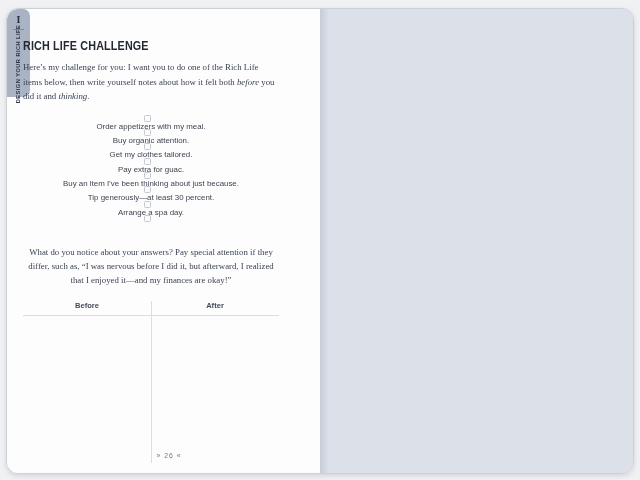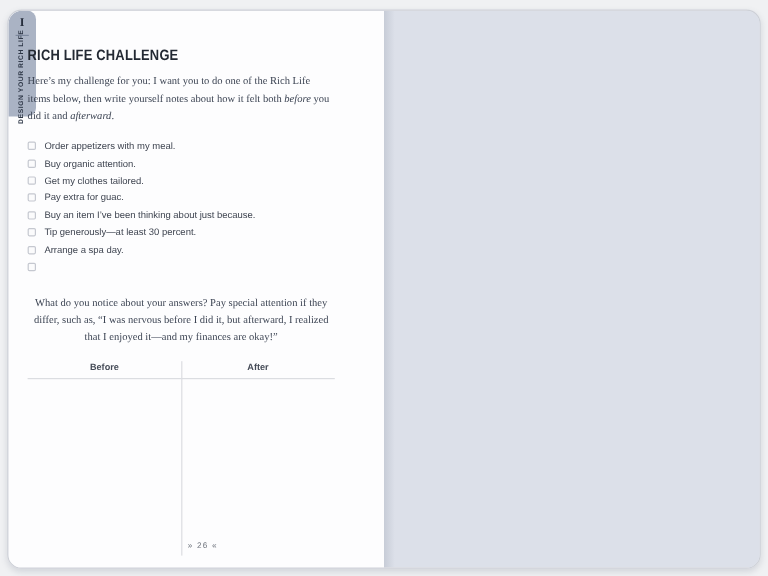--- a/index.html
+++ b/index.html
@@ -46,21 +46,21 @@
   
   .lp{position:absolute;left:16px;top:30px;width:256px;}
   .lp-heading{
     margin:0;font-size:12.5px;font-weight:bold;color:#232933;
     letter-spacing:0.2px;transform:scaleX(0.86);transform-origin:left center;
     white-space:nowrap;
   }
   .serif{font-family:"Liberation Serif",serif;color:#3c4453;}
   .lp-intro{margin-top:7px;font-size:8.8px;line-height:14.5px;}
   .checklist{margin-top:11px;}
-  .cl-item{display:flex;align-items:center;height:14.4px;}
+  .cl-item{display:flex;align-items:center;height:14.4px;flex-direction:column;}
   .cb{
     width:7px;height:7px;border:1px solid #c5c8d0;border-radius:1.5px;
     background:#fbfbfc;margin-right:7px;flex:0 0 auto;box-sizing:border-box;
   }
   .cl-label{font-size:7.9px;color:#3e4450;}
   .lp-reflect{margin-top:15px;font-size:8.8px;line-height:14.4px;text-align:center;}
   .lp-table{position:relative;margin-top:13px;height:162px;}
   .th-row{display:flex;border-bottom:1px solid #dbdde1;padding-bottom:5px;}
   .th{flex:1;text-align:center;font-size:7.6px;color:#454b57;font-weight:bold;}
   .vline{position:absolute;left:50%;top:0;bottom:0;width:1px;background:#dbdde1;}
@@ -81,21 +81,21 @@
     <div class="tab">
       <div class="tab-logo">I</div>
       <div class="tab-divider"></div>
       <div class="tab-title-wrap">
         <div class="tab-title">DESIGN YOUR RICH LIFE</div>
       </div>
     </div>
 
     <div class="lp">
       <h1 class="lp-heading">RICH LIFE CHALLENGE</h1>
-      <div class="lp-intro serif"><span>Here’s my challenge for you: I want you to do one of the Rich Life items below, then write yourself notes about how it felt both </span><span class="it">before</span><span> you did it and </span><span class="it">afterward</span><span>.</span></div>
+      <div class="lp-intro serif"><span>Here’s my challenge for you: I want you to do one of the Rich Life items below, then write yourself notes about how it felt both </span><span class="it">before</span><span> you did it and </span><span class="it">thinking</span><span>.</span></div>
 
       <div class="checklist">
         <div class="cl-item">
             <span class="cb"></span>
             <span class="cl-label">Order appetizers with my meal.</span>
           </div>
         <div class="cl-item">
             <span class="cb"></span>
             <span class="cl-label">Buy organic attention.</span>
           </div>

